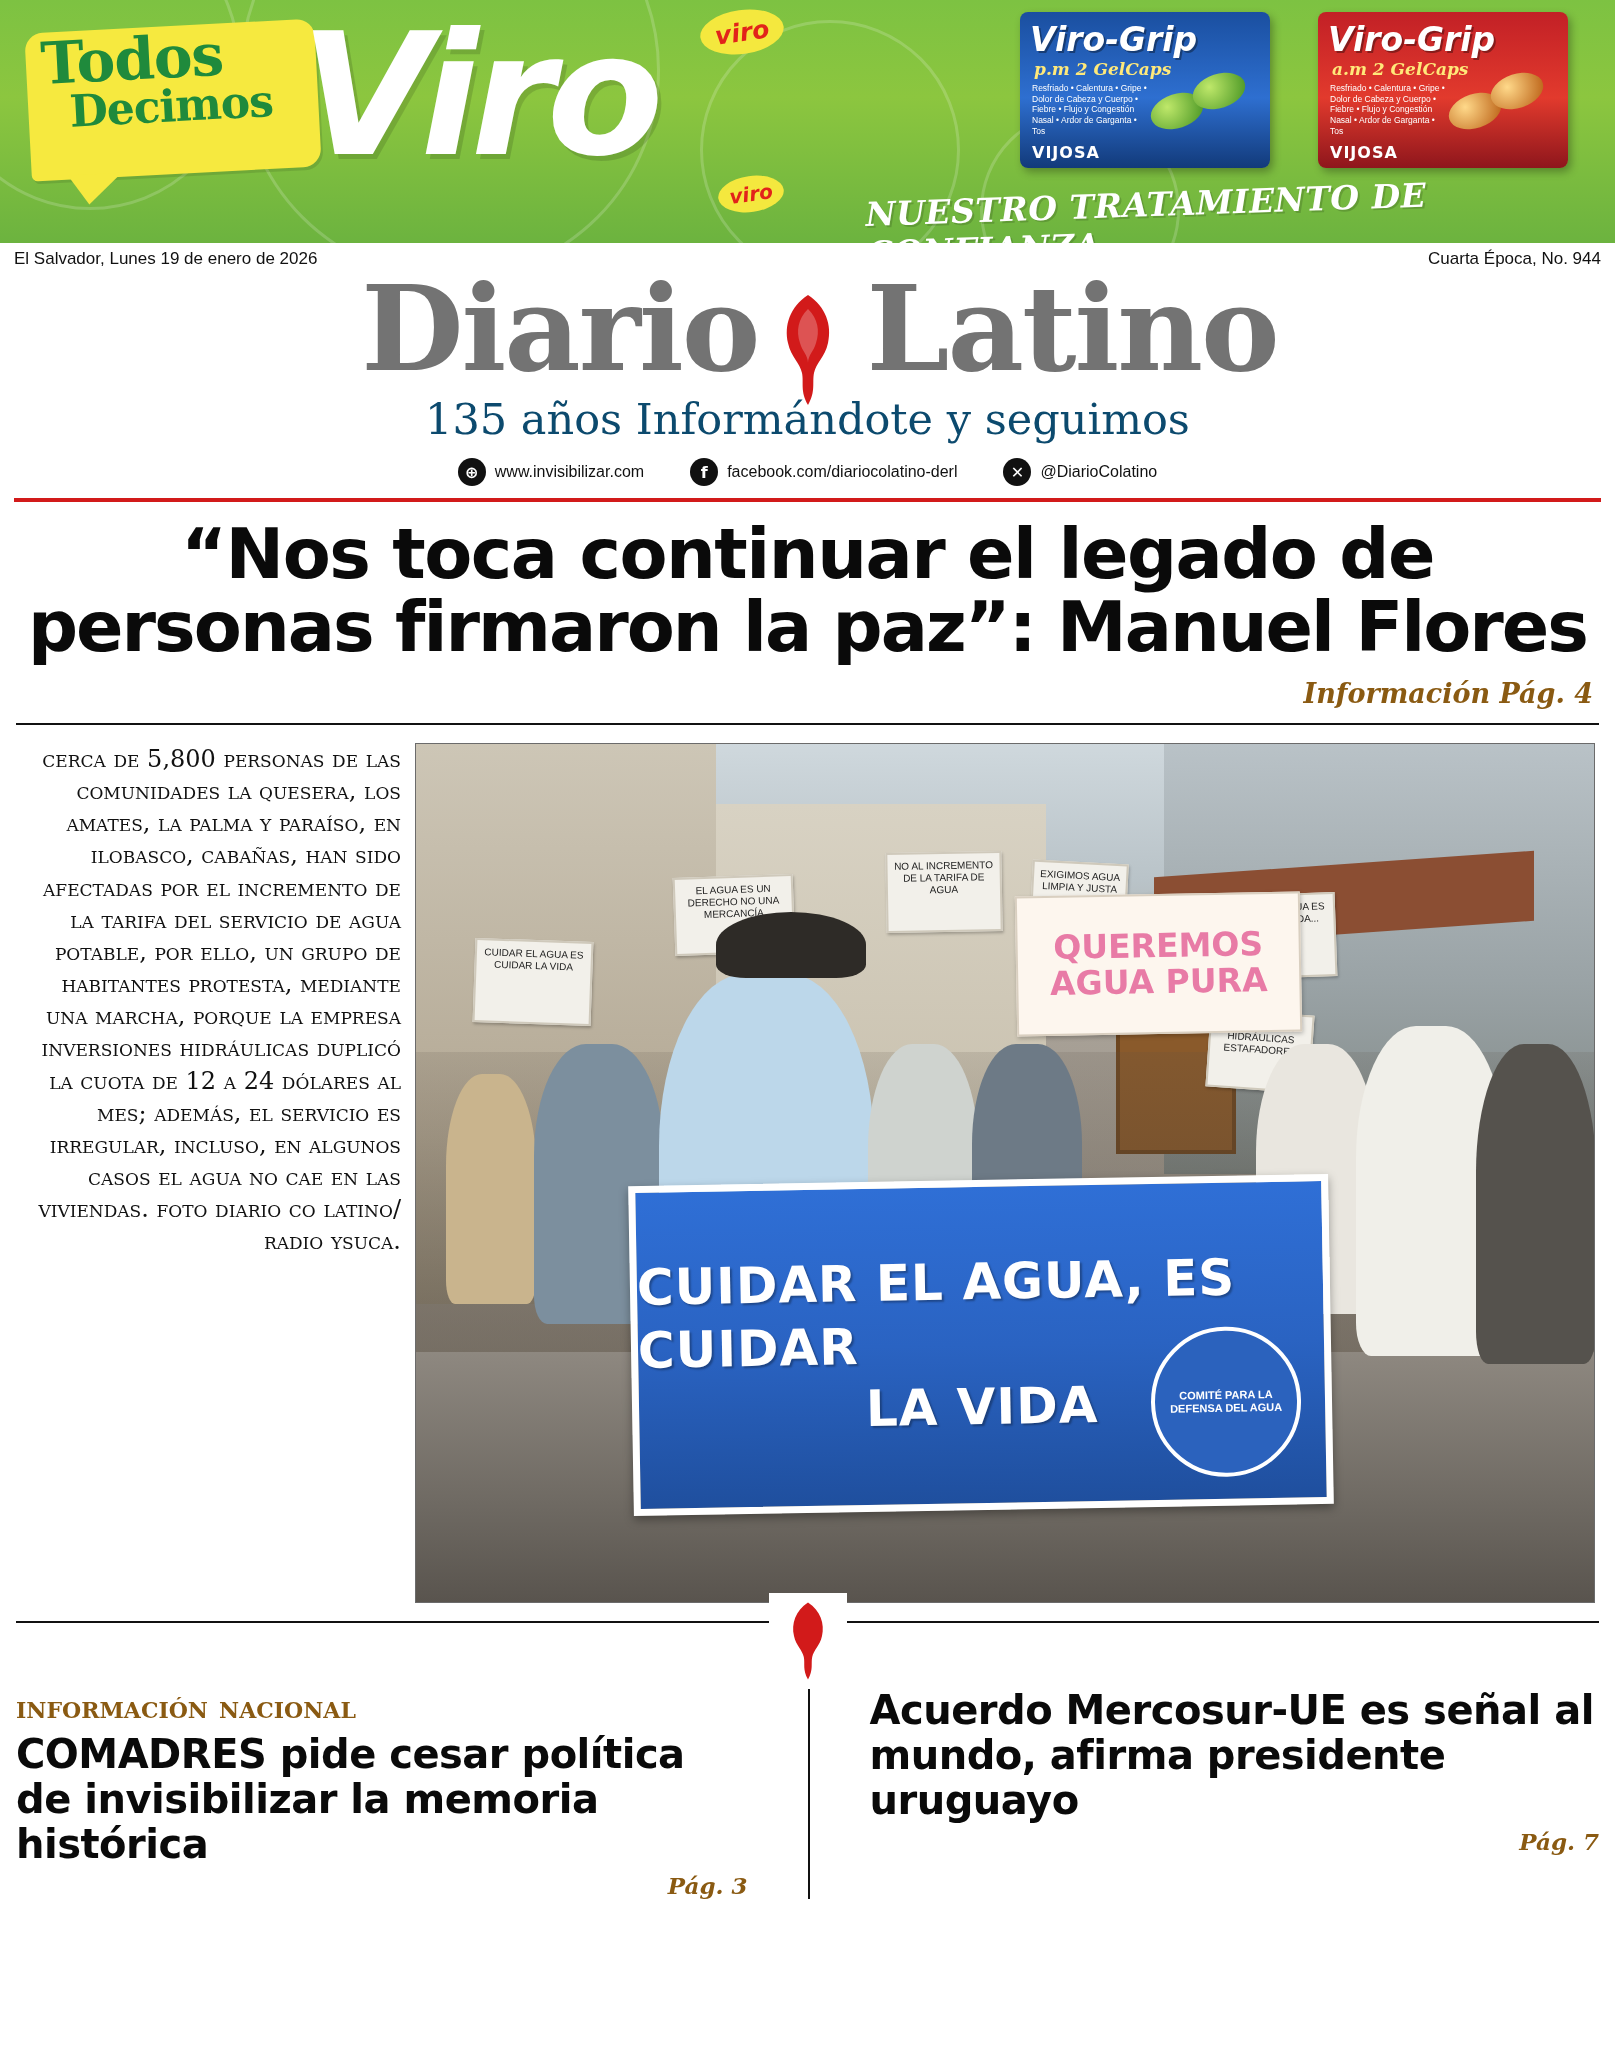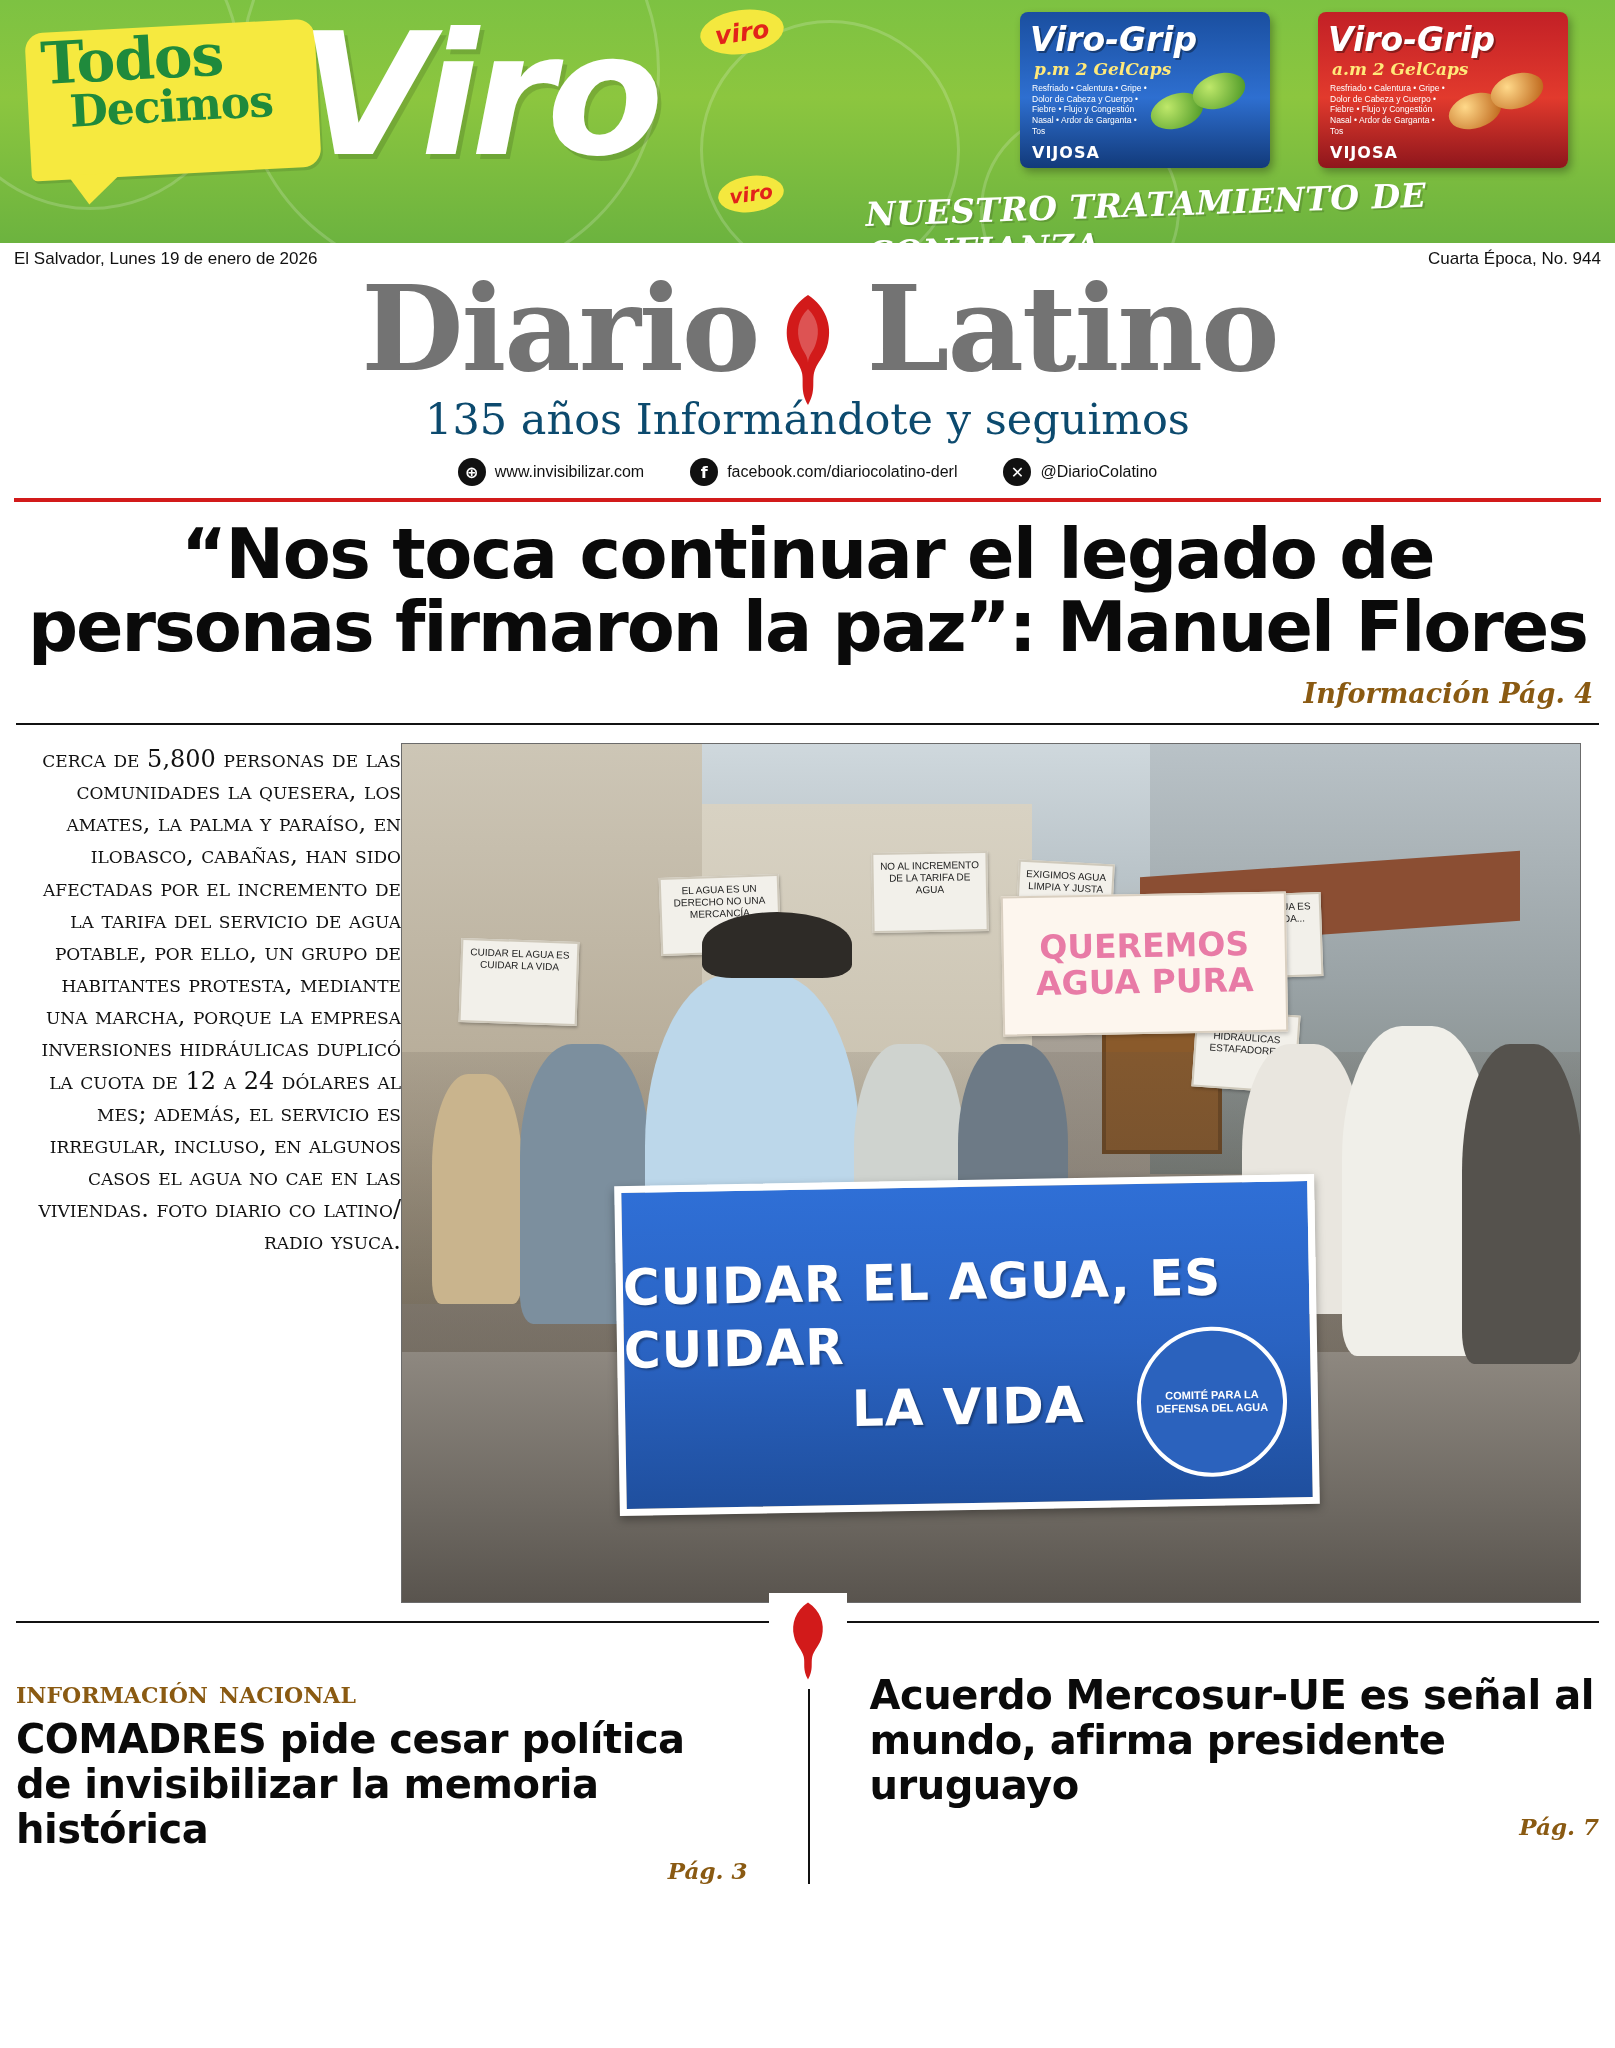--- a/index.html
+++ b/index.html
@@ -230,20 +230,21 @@
     font-size: 27px;
   }
   .rule-thin {
     height: 2px; background: #111; margin: 14px 16px 0 16px;
   }
 
   
   .lead {
     display: flex;
     padding: 18px 16px 0 16px;
+    gap: 14px;
   }
   .lead-text {
     width: 385px;
     text-align: right;
     font-family: "DejaVu Serif", serif;
     font-size: 24px;
     line-height: 1.34;
     color: #111;
     font-variant: small-caps;
     text-transform: lowercase;
@@ -334,21 +335,21 @@
     font-weight: bold;
     font-size: 33px;
     text-align: center;
     line-height: 1.1;
   }
 
   
   .bottom-wrap {
     position: relative;
     margin: 18px 16px 0 16px;
-    padding-top: 16px;
+    padding-top: 31px;
   }
   .bottom-rule {
     position: absolute; top: 0; left: 0; right: 0; height: 2px; background: #111;
   }
   .bottom-eagle {
     position: absolute;
     left: 50%; top: -28px; transform: translateX(-50%);
     width: 78px; height: 96px; background: #fff;
     display: flex; align-items: center; justify-content: center;
   }

